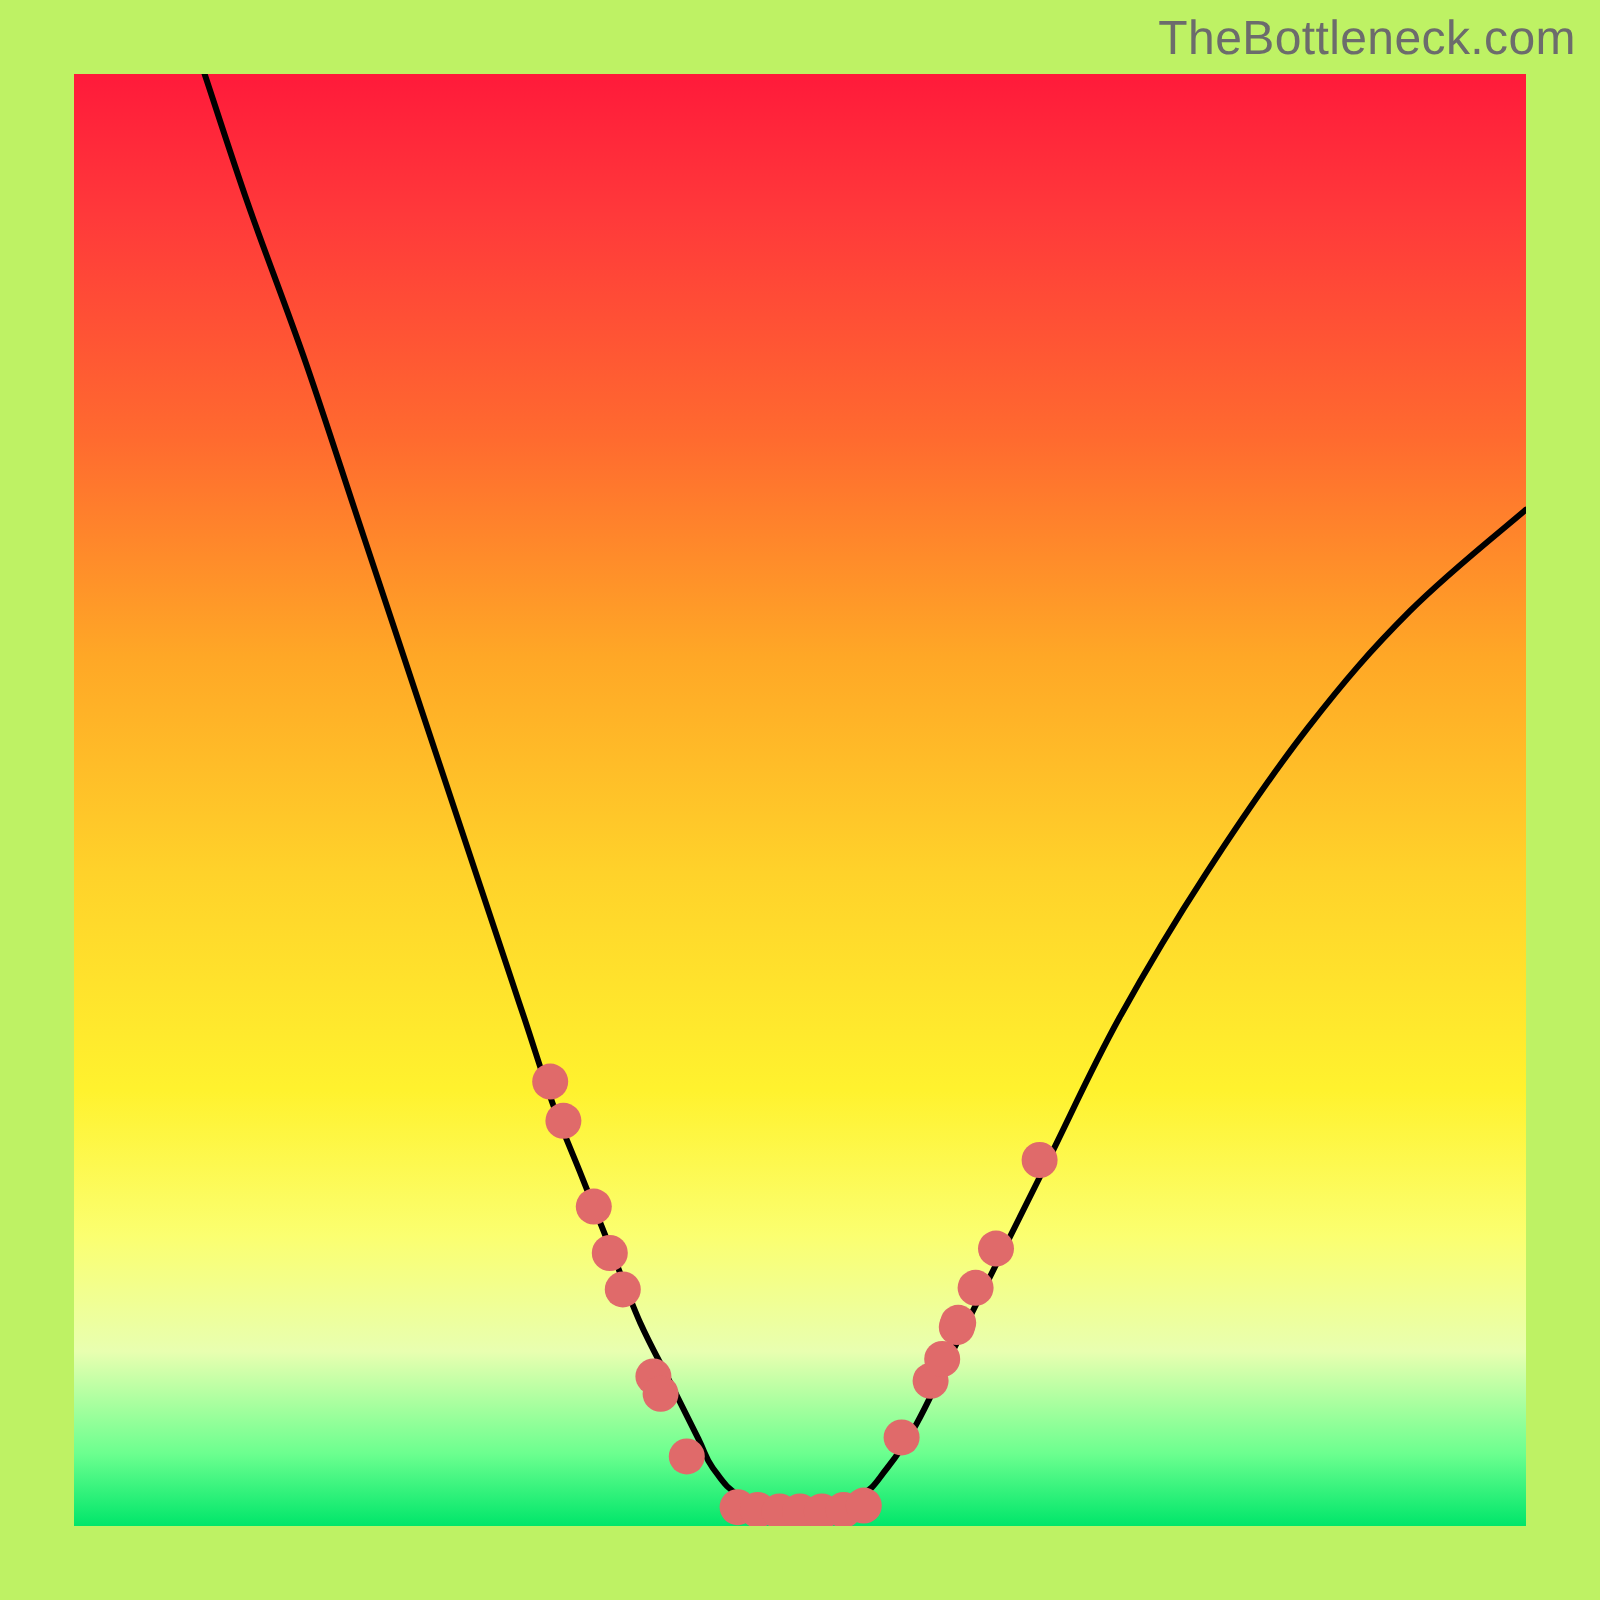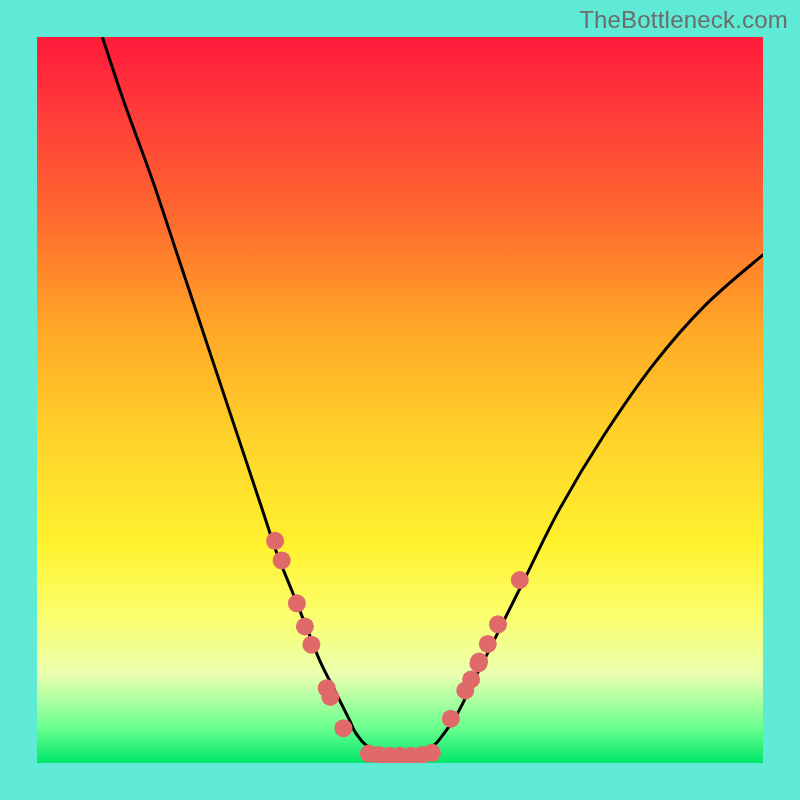--- a/index.html
+++ b/index.html
@@ -8,21 +8,21 @@
     width: 800px;
     height: 800px;
     overflow: hidden;
     background: #000;
     font-family: Arial, Helvetica, sans-serif;
   }
   .stage {
     position: relative;
     width: 800px;
     height: 800px;
-    background: #5eead4;
+    background: #bef264;
   }
   .plot {
     position: absolute;
     left: 37px;
     top: 37px;
     width: 726px;
     height: 726px;
     background: linear-gradient(to bottom,
       #ff1a3a 0%,
       #ff3a3a 10%,

